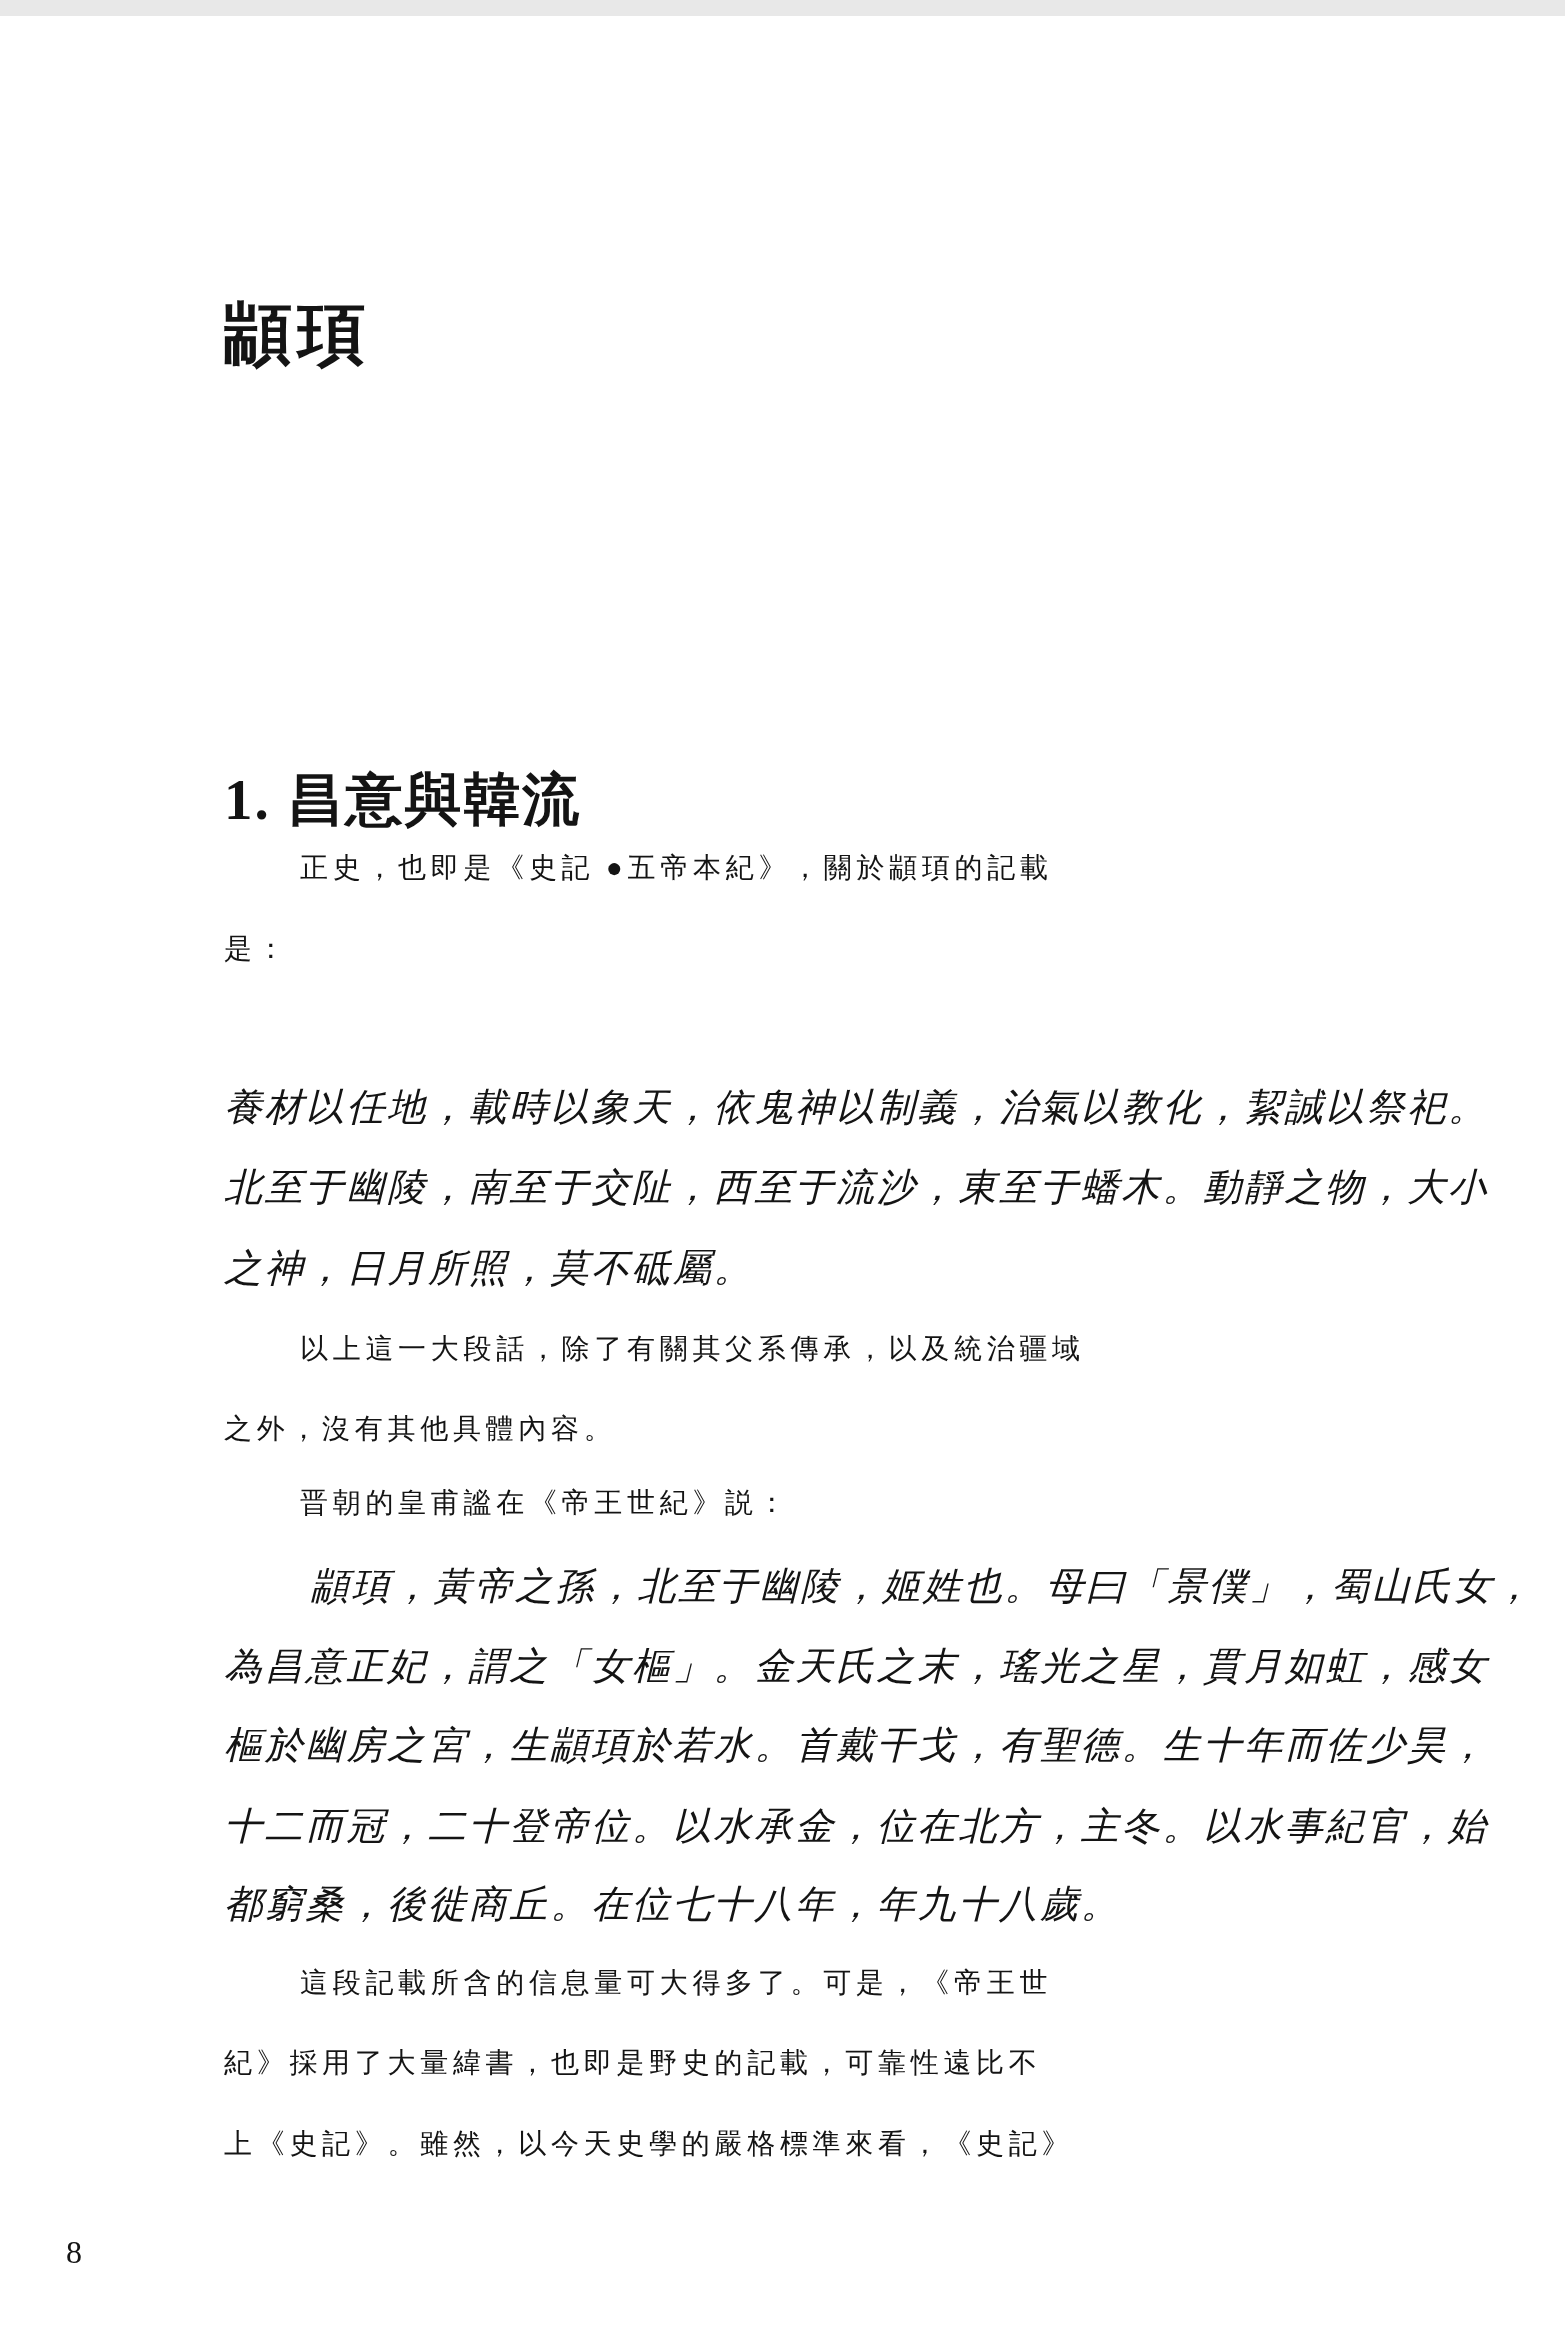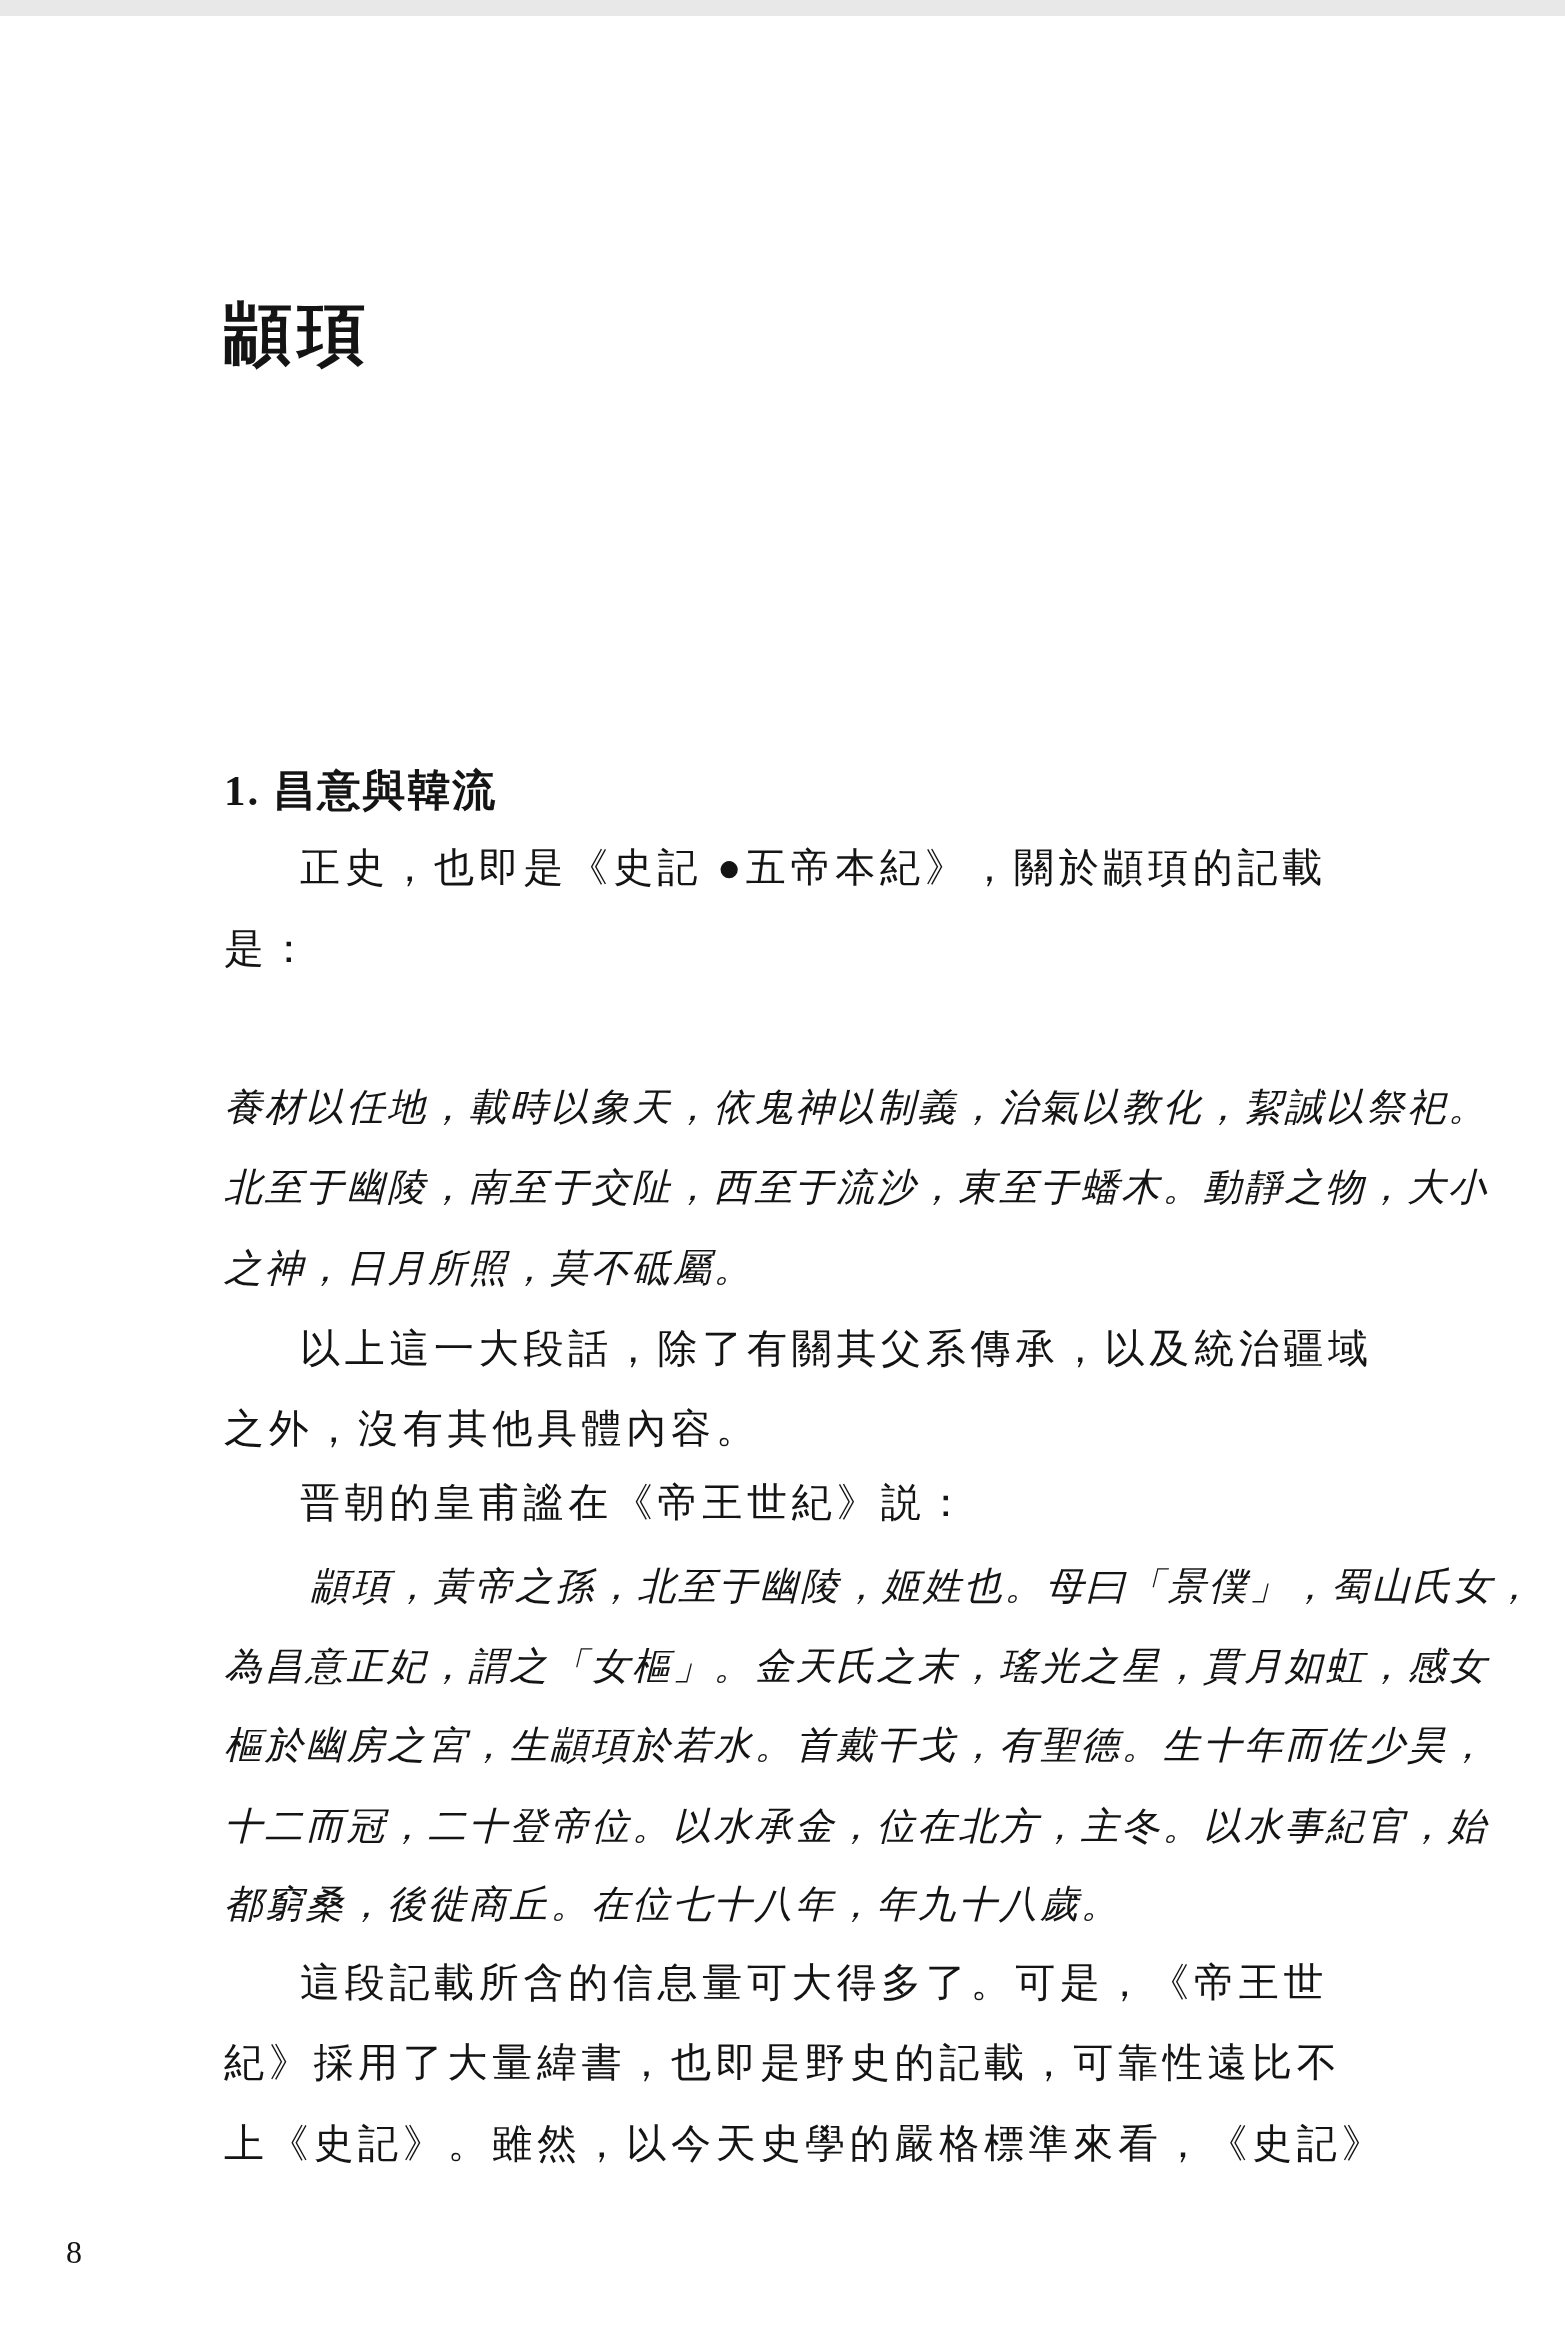--- a/index.html
+++ b/index.html
@@ -19,30 +19,30 @@
     top: 273px;
     font-size: 68px;
     font-weight: 600;
     letter-spacing: 5.7px;
     white-space: nowrap;
   }
   .section-heading {
     position: absolute;
     left: 224px;
     top: 746px;
-    font-size: 43px;
+    font-size: 57px;
     font-weight: bold;
     letter-spacing: 1.9px;
     white-space: nowrap;
   }
   .line {
     position: absolute;
     left: 224px;
     width: 1192px;
-    font-size: 40px;
+    font-size: 28px;
     line-height: 53px;
     letter-spacing: 4.7px;
     white-space: nowrap;
   }
   .quote-line {
     font-size: 38px;
     font-style: italic;
     letter-spacing: 2.8px;
   }
   .indent  { padding-left: 76px; }

